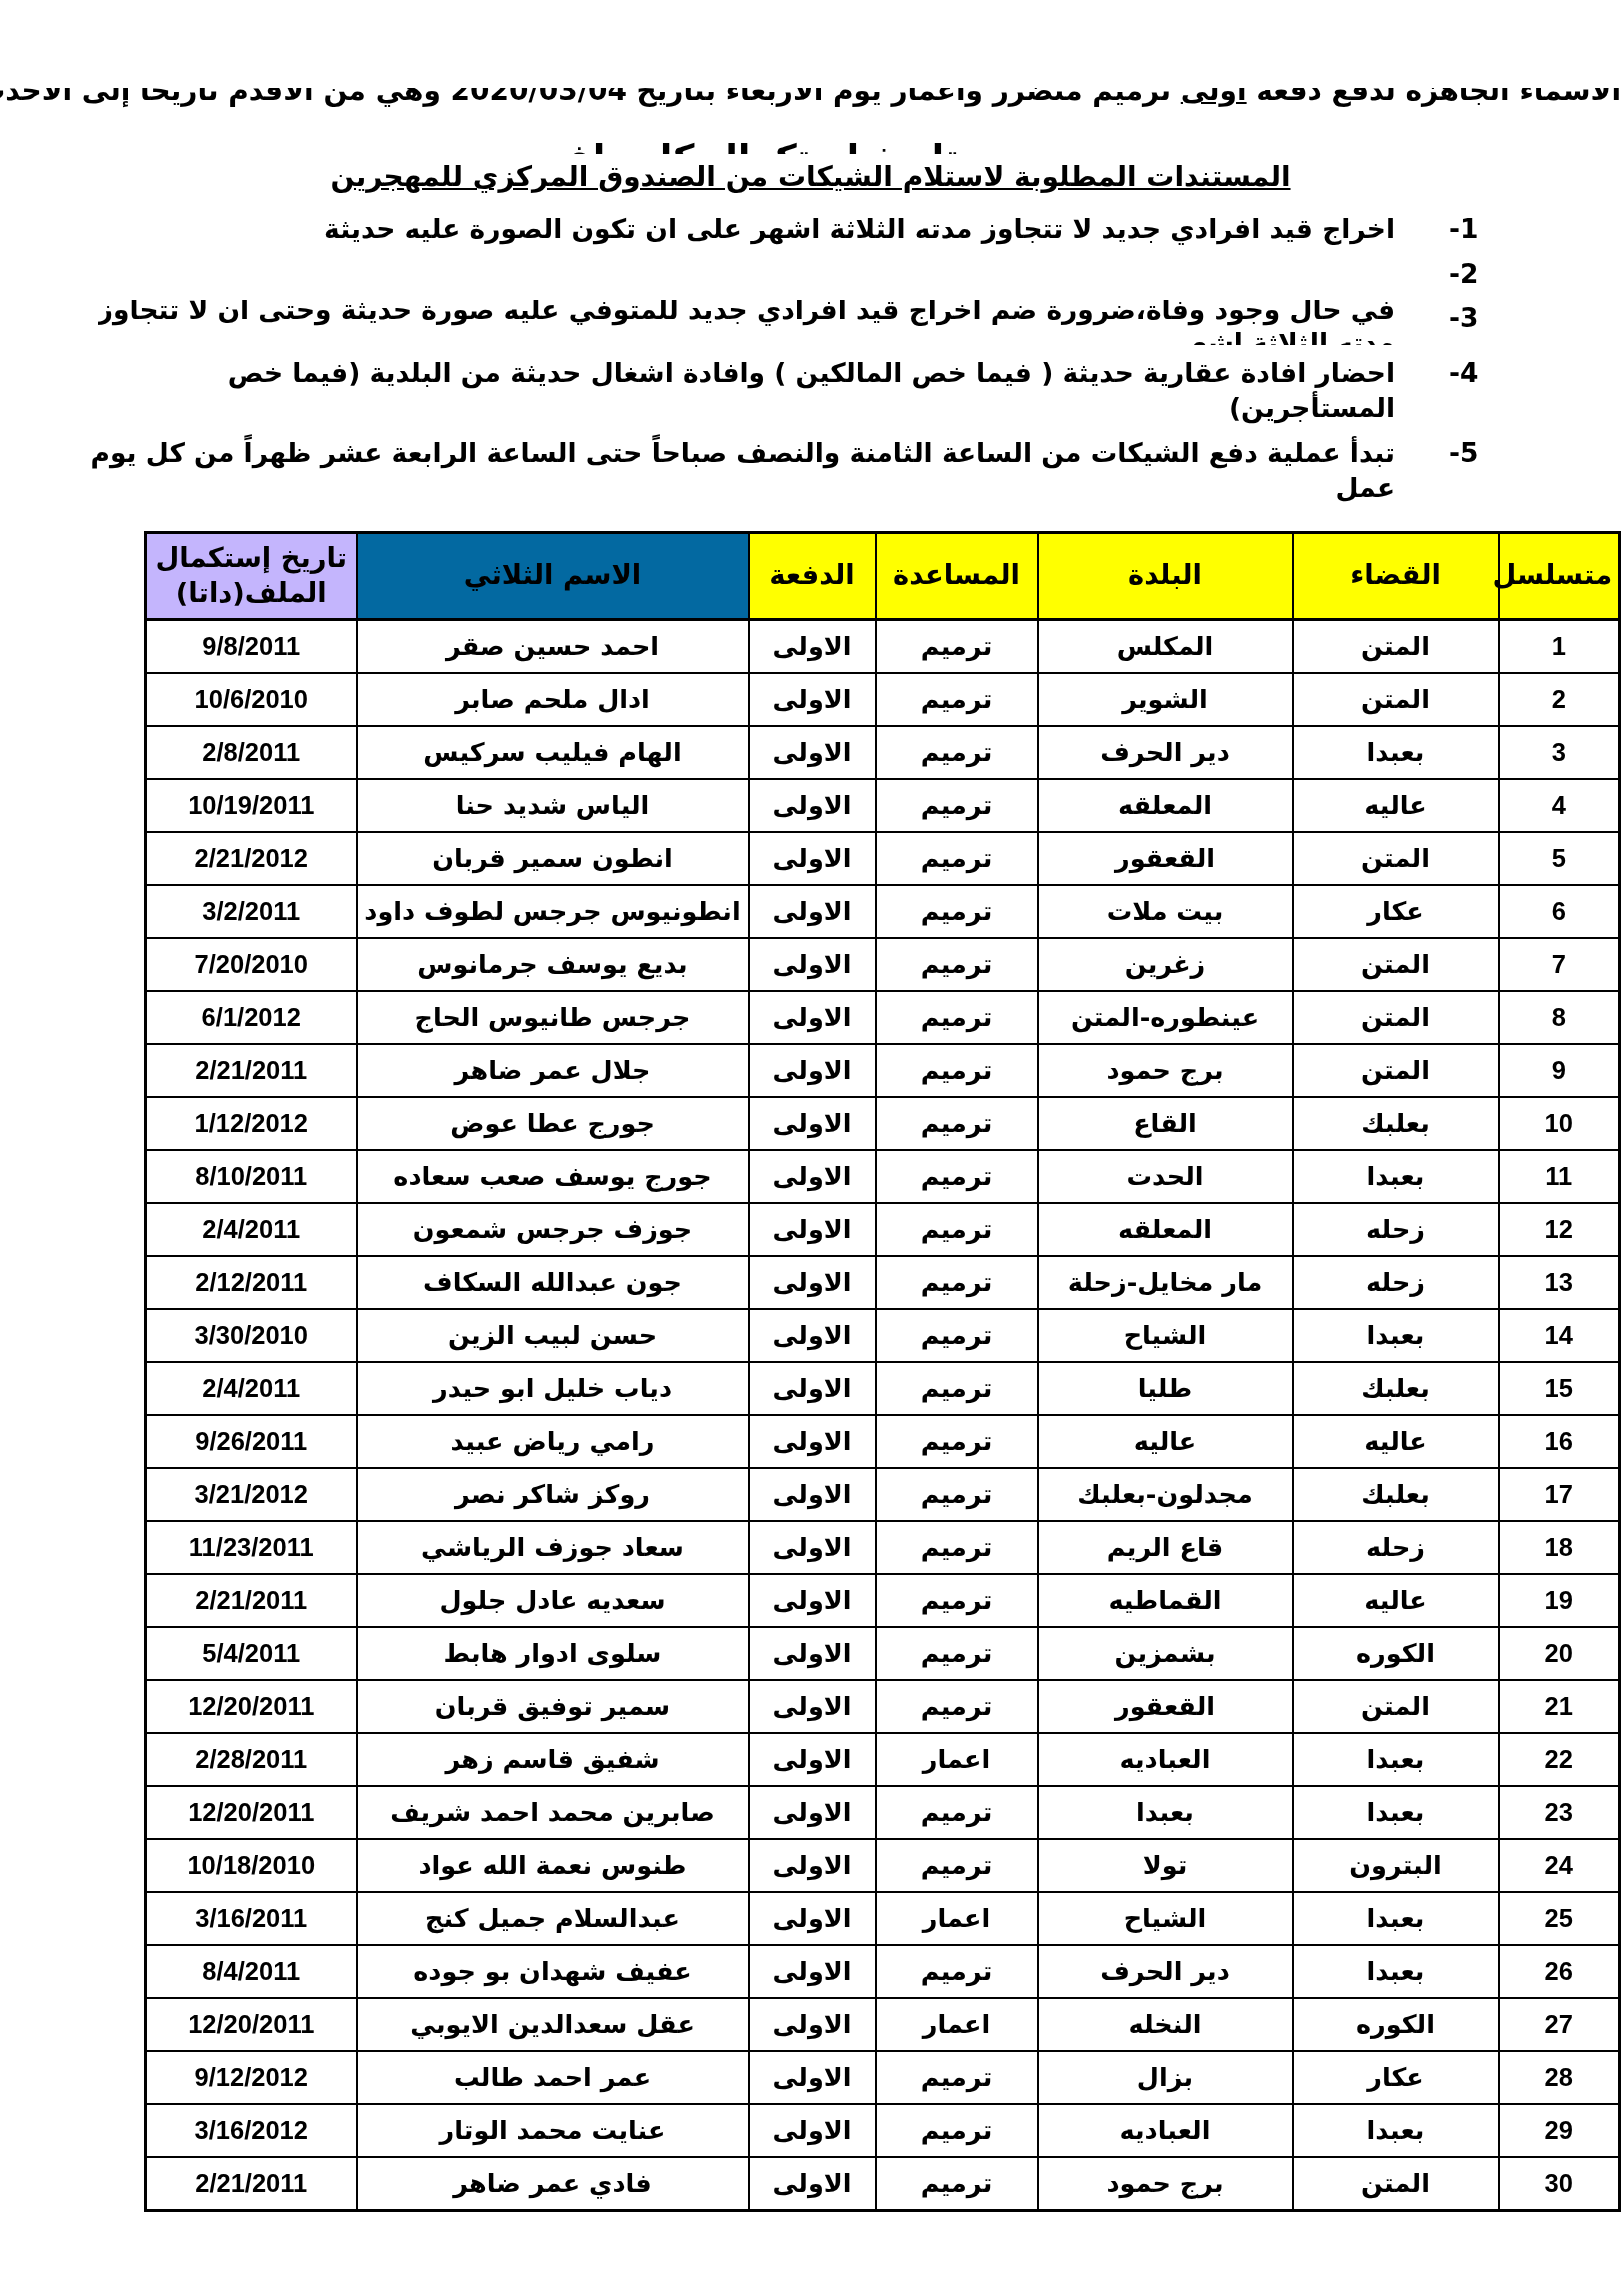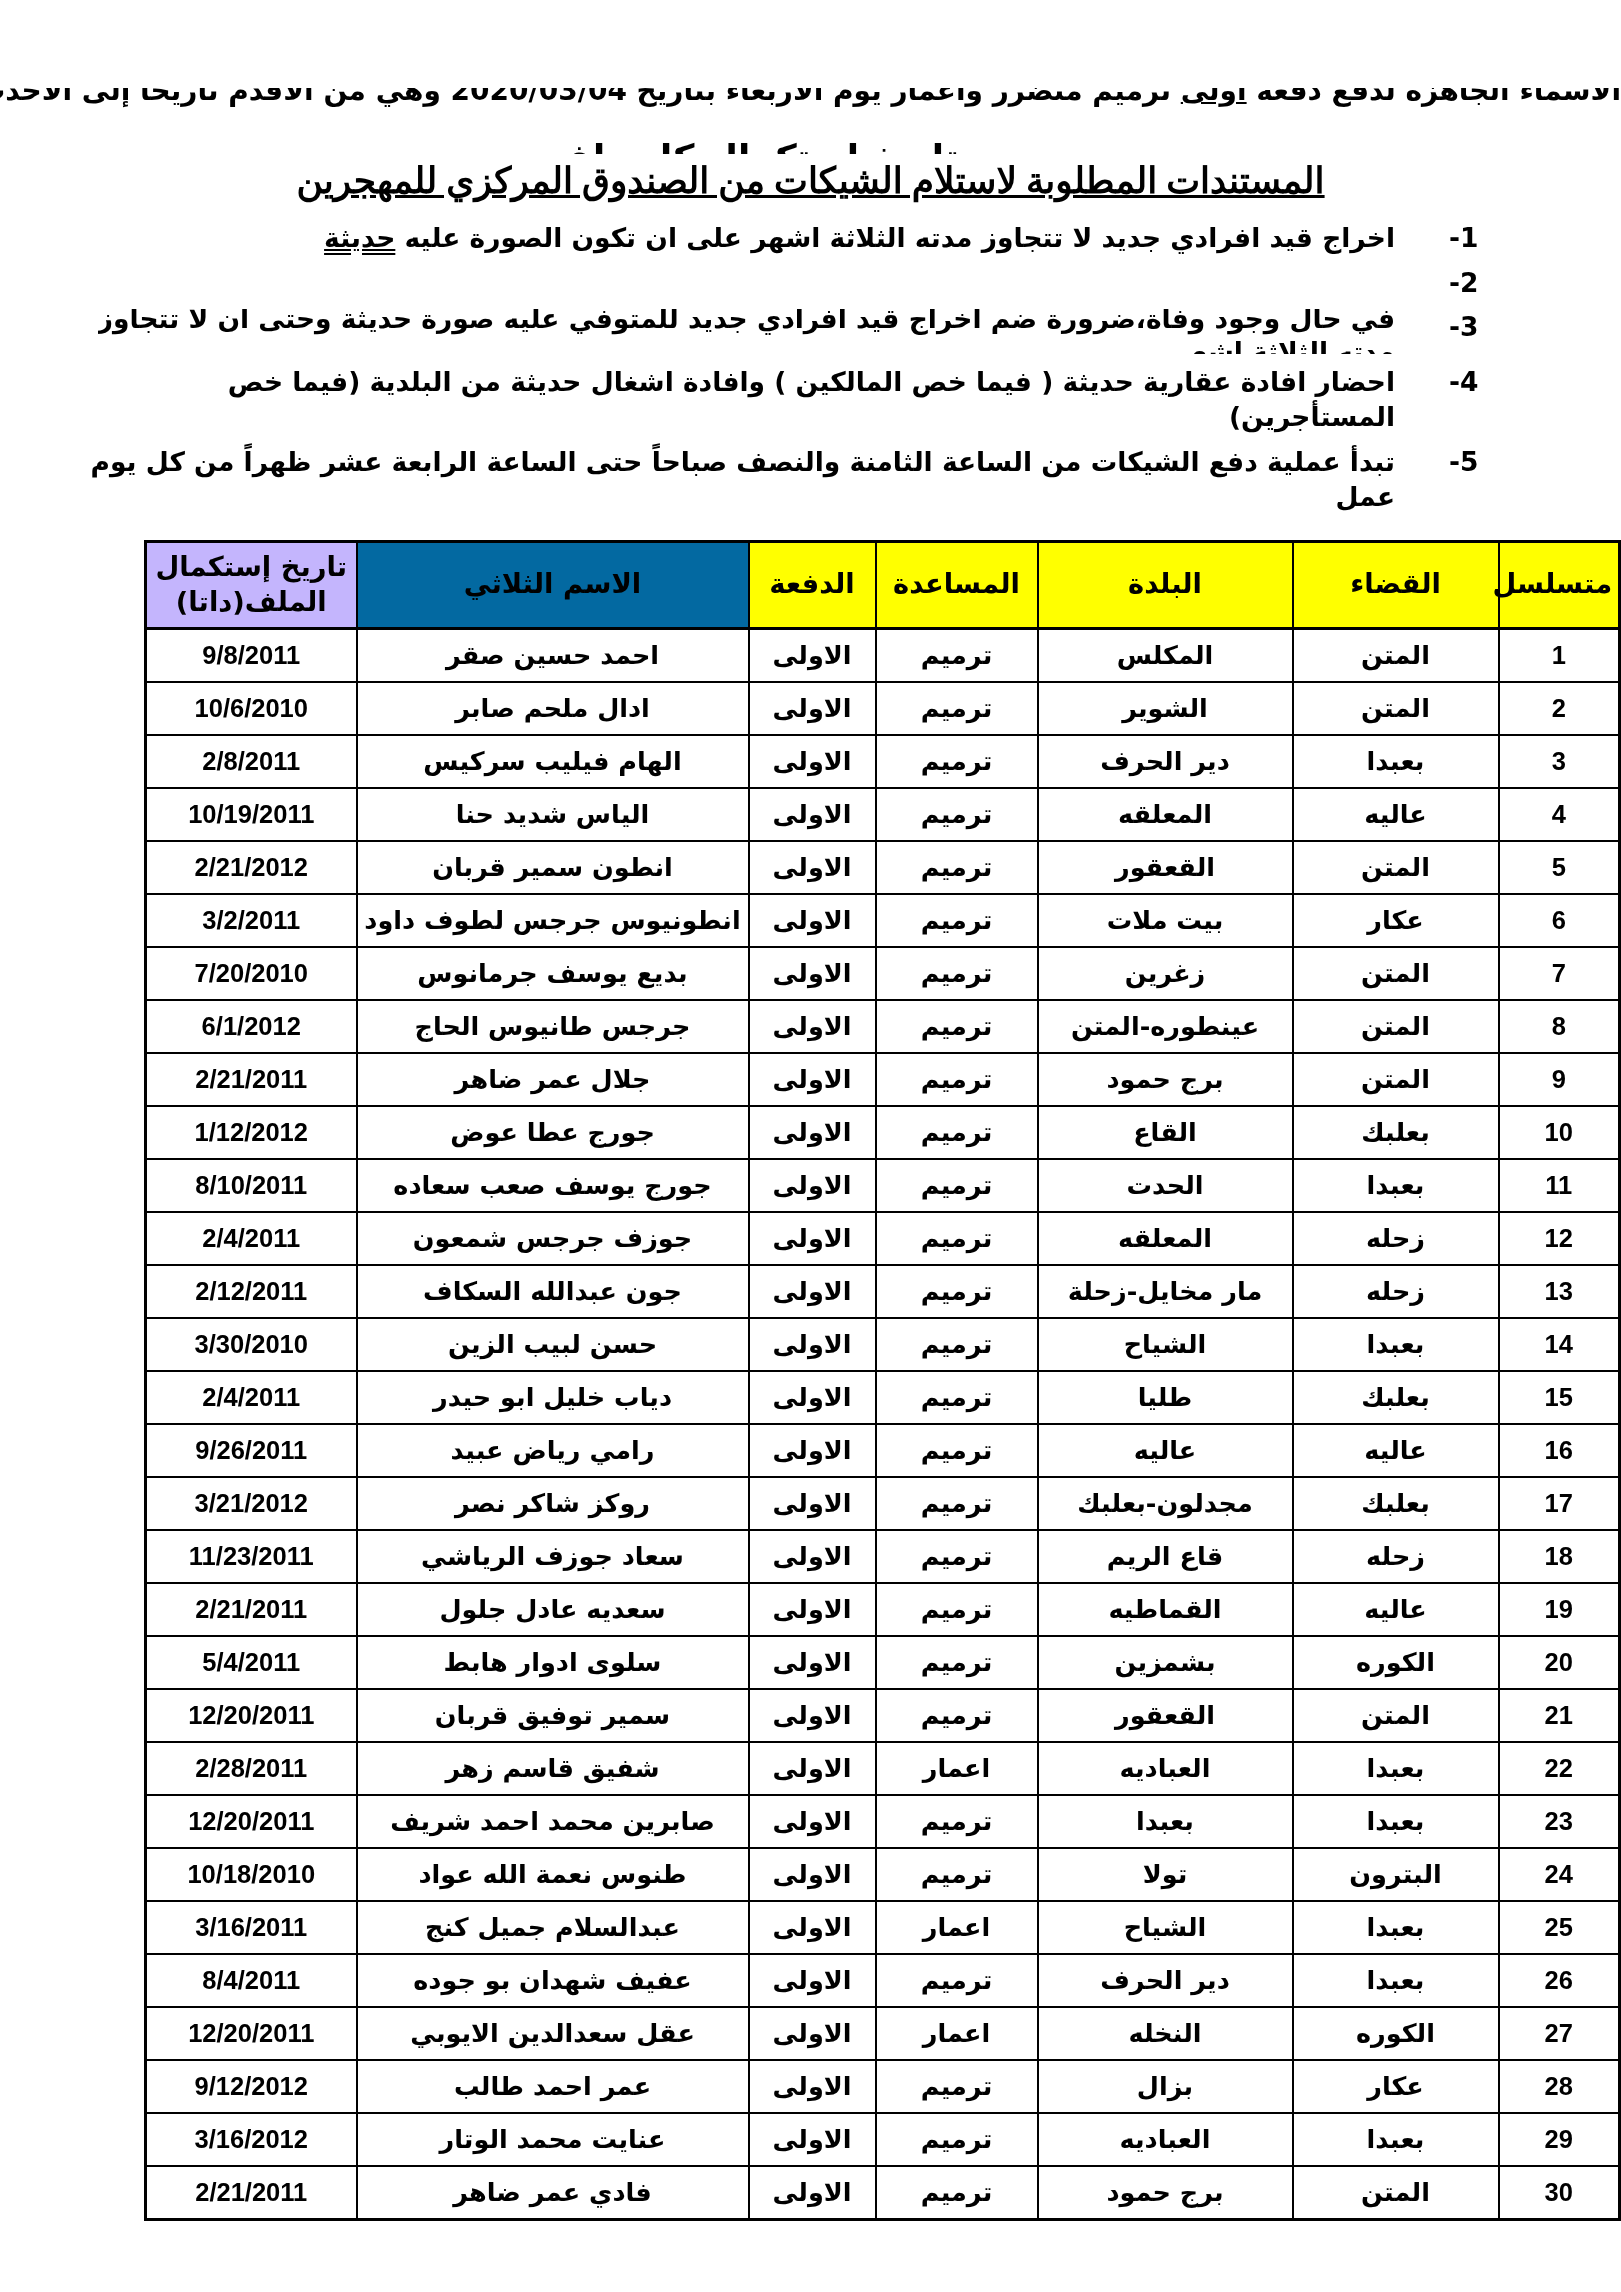--- a/index.html
+++ b/index.html
@@ -24,31 +24,30 @@
     direction: rtl;
   }
   .clip-line-2 { margin-top: 11.8px; height: 17.6px; overflow: hidden; }
   .clip-line-2 .inner {
     text-align: center;
     font-weight: bold;
     font-size: 36px;
     direction: rtl;
   }
   .u1 { text-decoration: underline; }
-  .u2 { text-decoration: underline; text-decoration-style: double; }
+  .u2 { text-decoration-style: double; }
   .bold-date { font-weight: bold; direction: ltr; unicode-bidi: embed; text-align: center; }
 
   .doc-title {
     margin-top: 5.9px;
     text-align: center;
     font-weight: bold;
-    font-size: 36px;
+    font-size: 28px;
     text-decoration: underline;
     direction: rtl;
-    font-family: Liberation Serif, serif;
   }
 
   
   .intro { direction: rtl; margin: 17.6px 127px 0 59px; }
   .intro-item {
     display: flex;
     gap: 54px;
     align-items: flex-start;
     margin-bottom: 9.8px;
     font-weight: bold;

